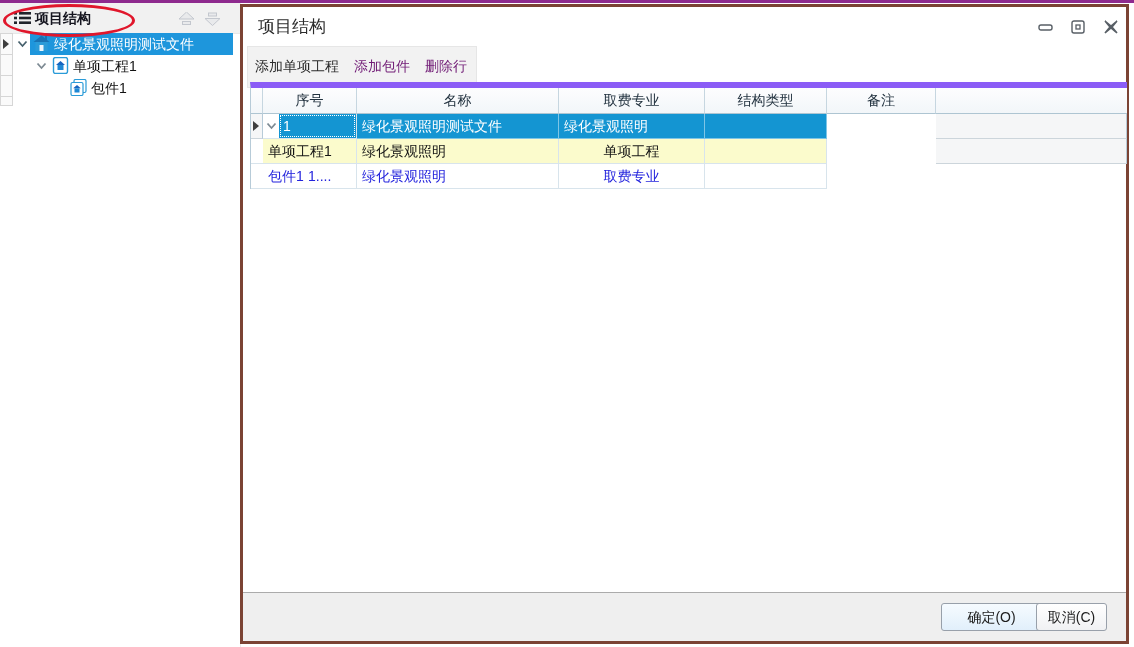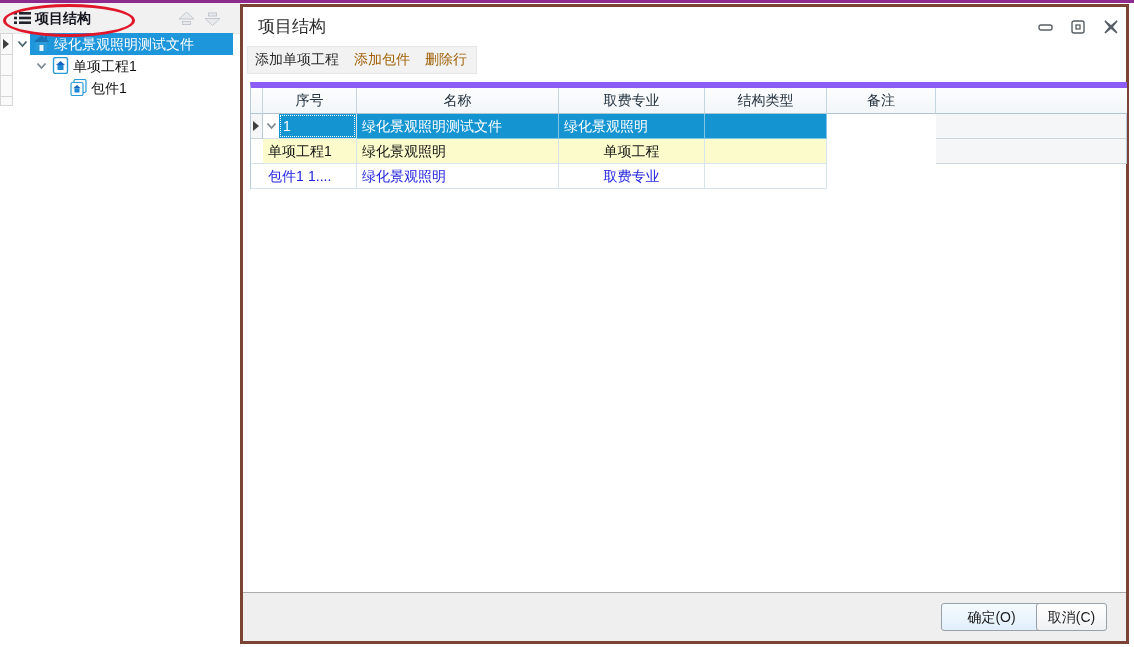--- a/index.html
+++ b/index.html
@@ -33,23 +33,23 @@
   .tree-label.sel{color:#fff;}
 
   
   .dialog{position:absolute;left:240px;top:4px;width:889px;height:640px;background:#fff;border:3px solid var(--dialog-border,#7b4334);box-sizing:border-box;}
   .dlg-title{position:absolute;left:15px;top:8px;font-size:17px;color:#2b2b2b;}
   .win-btn{position:absolute;top:13px;width:16px;height:14px;cursor:default;}
   .win-btn.min{left:795px;}
   .win-btn.max{left:827px;}
   .win-btn.close{left:860px;}
 
-  .toolbar{position:absolute;left:4px;top:39px;width:230px;height:28px;background:#f2f2f2;border:1px solid #e6e6e6;box-sizing:border-box;display:flex;align-items:center;padding-left:7px;gap:15px;}
+  .toolbar{position:absolute;left:4px;top:39px;width:230px;height:42px;background:#f2f2f2;border:1px solid #e6e6e6;box-sizing:border-box;display:flex;align-items:center;padding-left:7px;gap:15px;}
   .tb-btn{font-size:14px;color:#2b2b2b;white-space:nowrap;}
-  .tb-btn.disabled{color:#a16207;}
+  .tb-btn.disabled{color:#701a75;}
 
   
   .grid{position:absolute;left:7px;top:75px;width:876px;display:grid;grid-template-columns:12px 94px 202px 146px 122px 109px 1fr;border-top:6px solid #8b5cf6;border-left:1px solid #b7cbd8;}
   .hcell{height:25px;line-height:25px;background:linear-gradient(#fdfdfe,#f2f6f9);border-right:1px solid #c6d6e0;border-bottom:1px solid #aec5d2;text-align:center;font-size:14px;color:#22323f;box-sizing:content-box;}
   .hcell.filler{border-right:none;}
   .bcell{height:24px;line-height:24px;border-right:1px solid #d8e4ec;border-bottom:1px solid #d8e4ec;font-size:14px;color:#141414;white-space:nowrap;overflow:hidden;}
   .bcell.pad{padding-left:5px;}
   .bcell.center{text-align:center;}
   .gut{background:#f5f6f7;border-right:1px solid #b7cbd8;border-bottom:1px solid #ccd5db;position:relative;}
   .gut .rowptr{position:absolute;left:2px;top:7px;width:0;height:0;border-left:6px solid #3f3f3f;border-top:5px solid transparent;border-bottom:5px solid transparent;}

